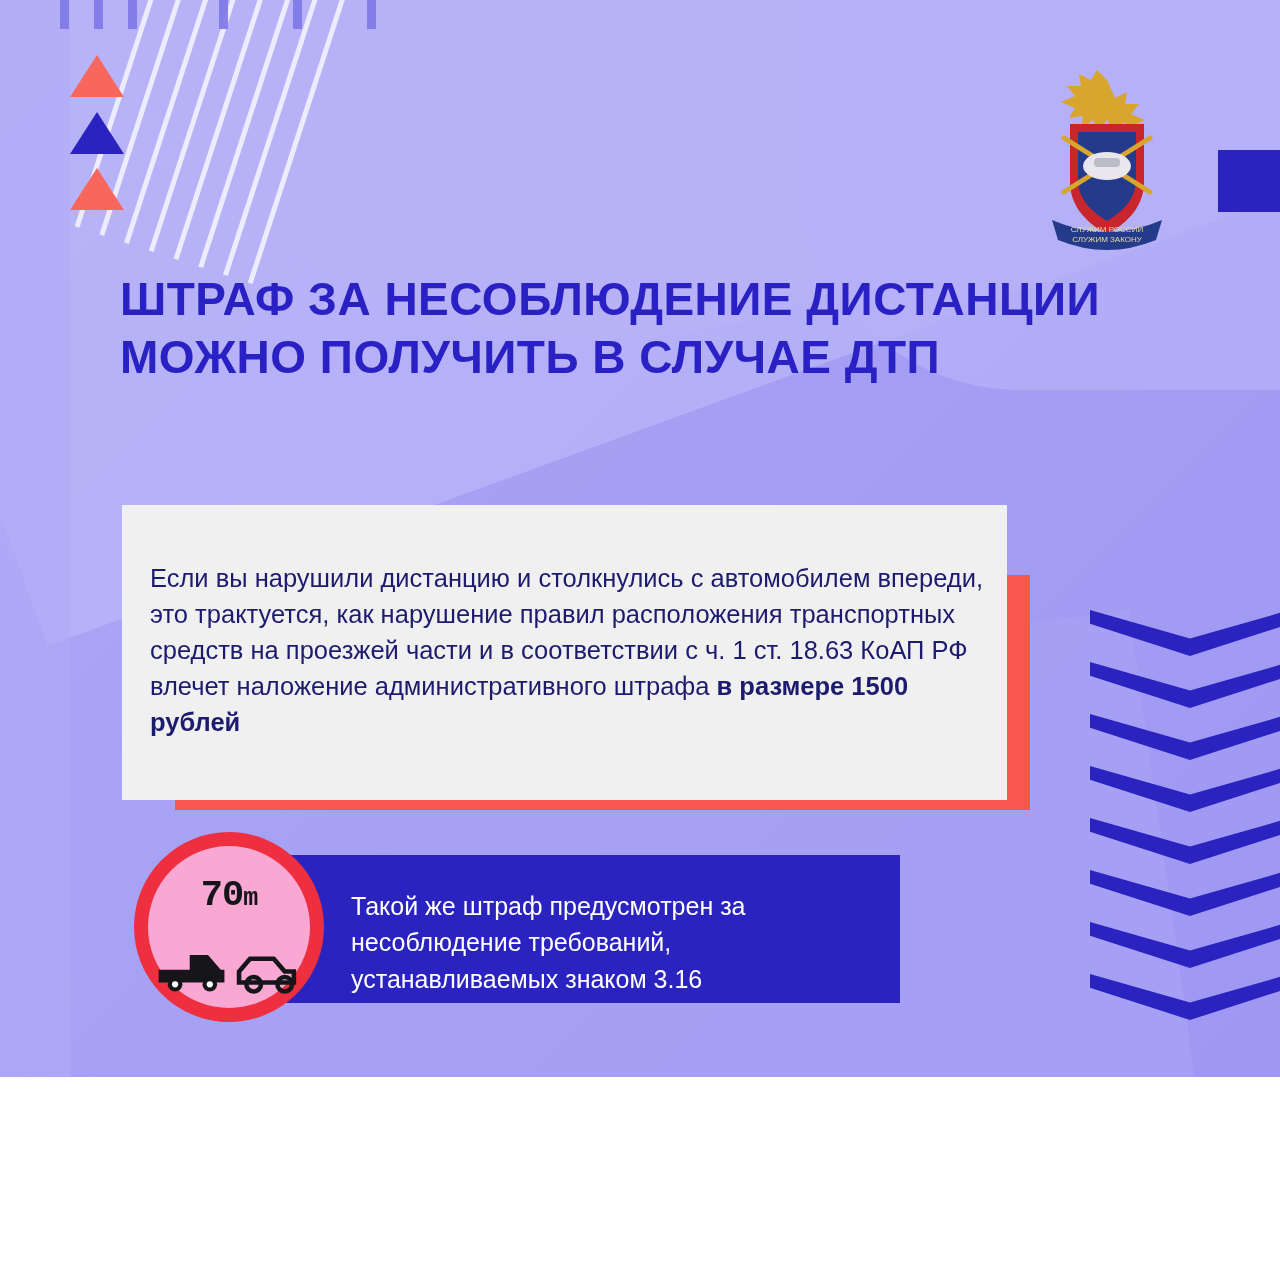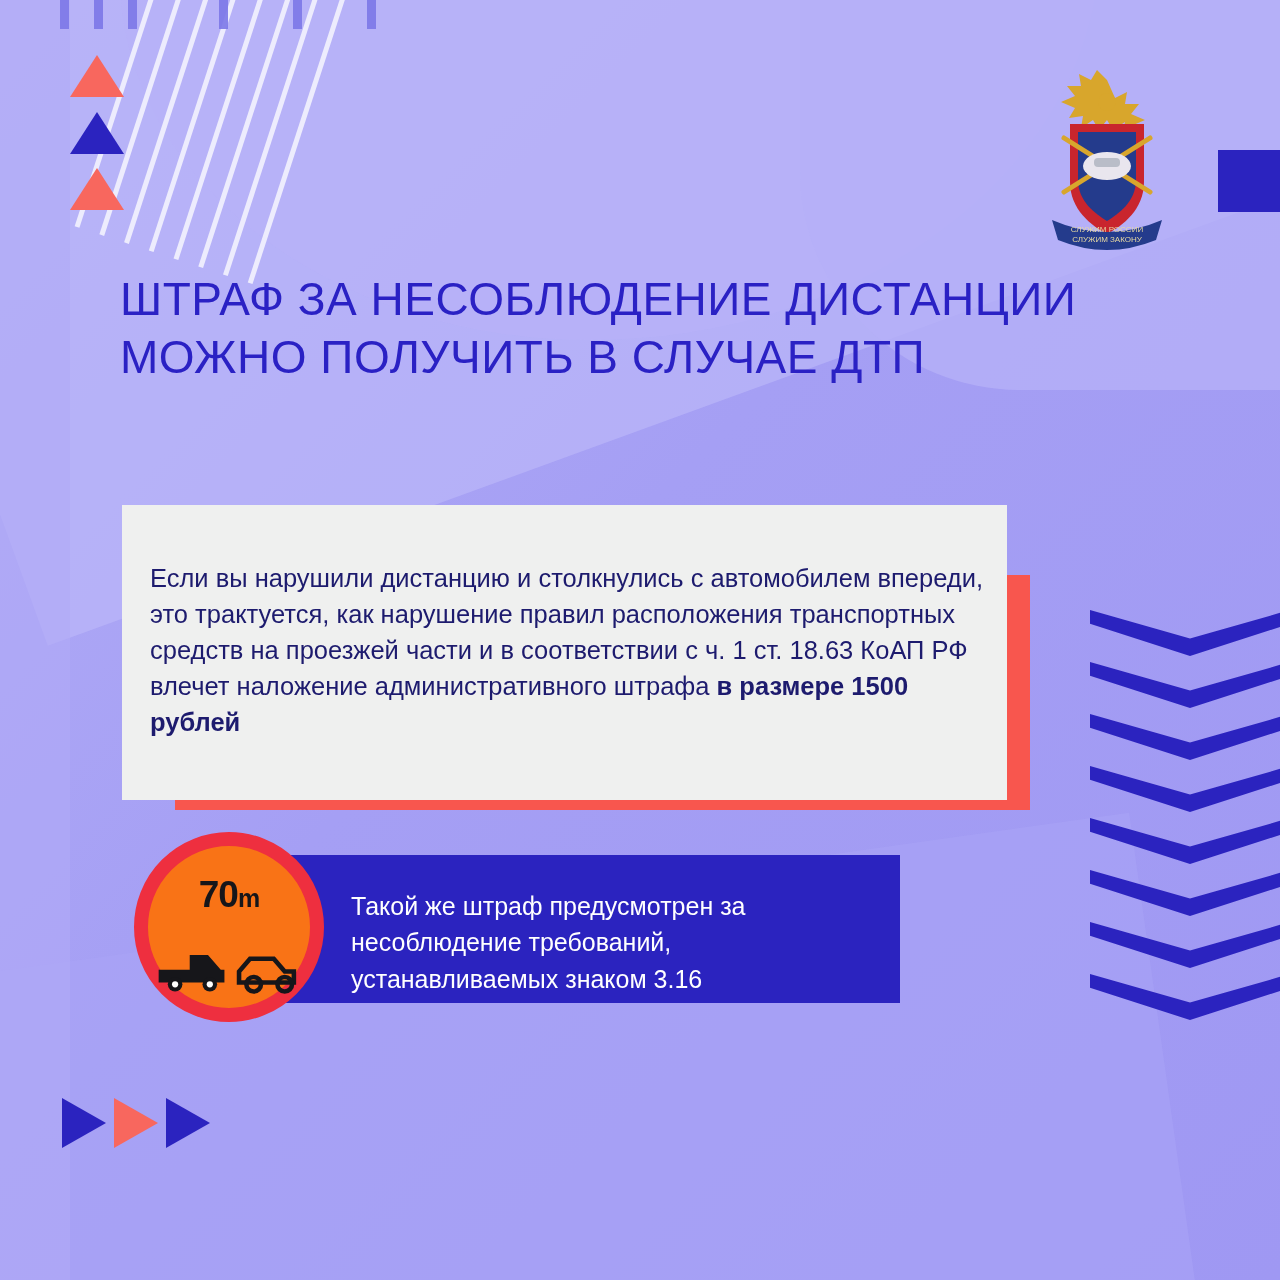--- a/index.html
+++ b/index.html
@@ -3,21 +3,21 @@
 <meta charset="utf-8">
 <style>
   html, body {
     margin: 0;
     padding: 0;
     background: #ffffff;
   }
   .poster {
     position: relative;
     width: 1280px;
-    height: 1280px;
+    height: 1077px;
     overflow: hidden;
     background: #a9a4f5;
     font-family: "Liberation Sans", sans-serif;
   }
 
   
   .bg-base {
     position: absolute;
     inset: 0;
     background: linear-gradient(135deg, #b3aef7 0%, #a59ff4 45%, #9f98f3 100%);
@@ -157,21 +157,21 @@
   }
 
   
   .title {
     position: absolute;
     top: 240px;
     left: 120px;
     width: 1000px;
     color: #2a21c4;
     font-size: 46px;
-    font-weight: normal;
+    font-weight: bold;
     line-height: 1.26;
     letter-spacing: .5px;
     text-transform: uppercase;
   }
 
   
   .card-shadow {
     position: absolute;
     left: 175px;
     top: 575px;
@@ -219,23 +219,24 @@
     font-size: 25px;
     line-height: 1.45;
   }
   .sign {
     position: absolute;
     left: 134px;
     top: 832px;
     width: 190px;
     height: 190px;
     border-radius: 50%;
-    background: #f97316;
+    background: #f9a8d4;
     border: 14px solid #ee2f3f;
     box-sizing: border-box;
+    font-family: Liberation Mono, monospace;
   }
   .sign-dist {
     position: absolute;
     top: 28px;
     left: 0;
     width: 100%;
     text-align: center;
     font-size: 37px;
     font-weight: bold;
     color: #16161a;

